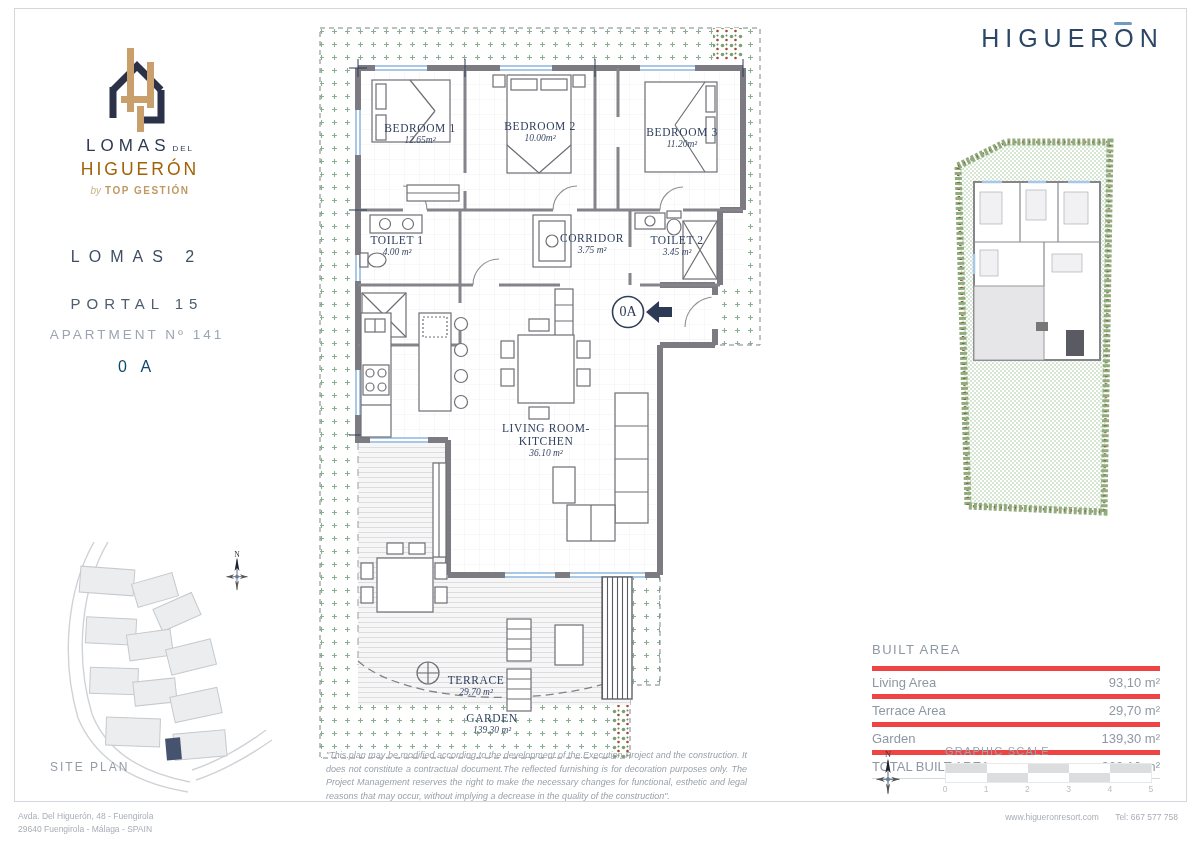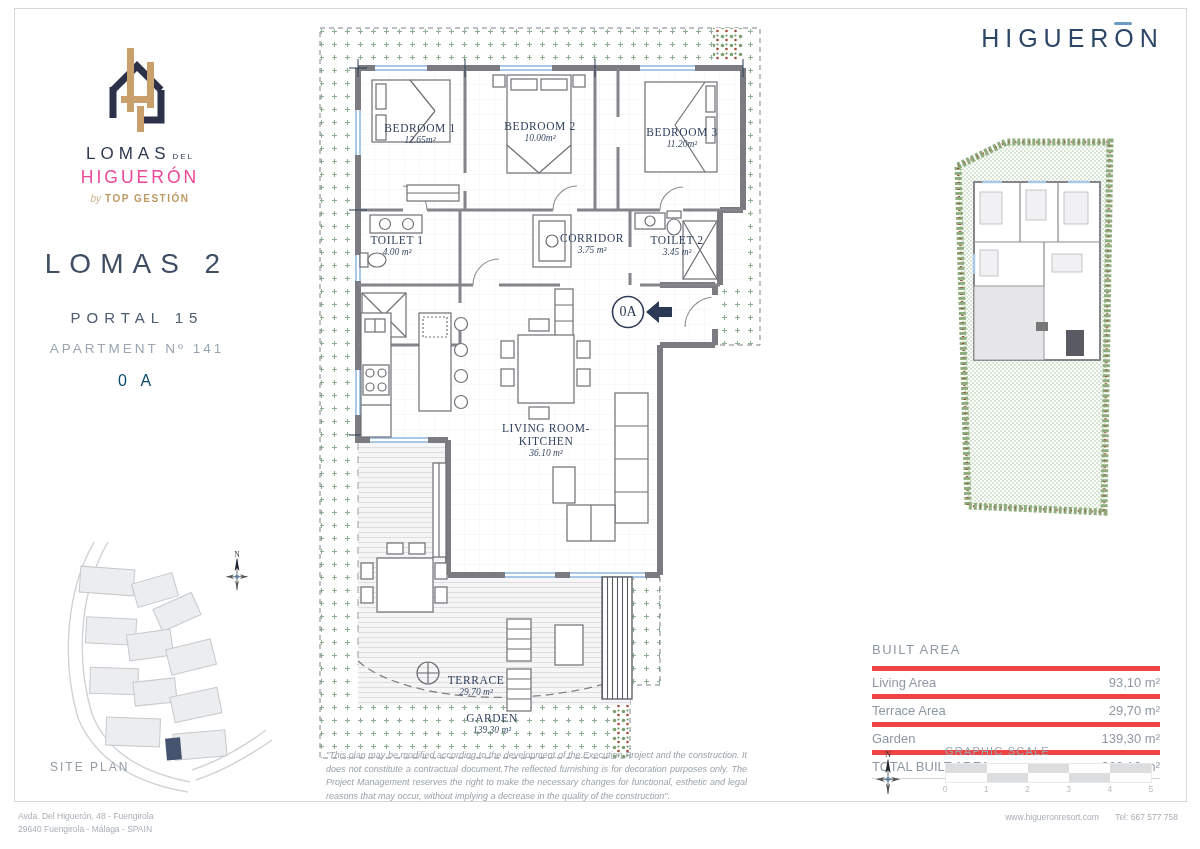--- a/index.html
+++ b/index.html
@@ -3,30 +3,30 @@
 <meta charset="utf-8">
 <style>
   html,body{margin:0;padding:0;background:#fff;}
   #page{position:relative;width:1200px;height:849px;background:#ffffff;overflow:hidden;
         font-family:"Liberation Sans",sans-serif;color:#3d4c60;}
   .abs{position:absolute;}
   .frame{position:absolute;left:14px;top:8px;width:1171px;height:792px;border:1px solid #d3d6da;}
 
   
   .brand{left:40px;top:40px;width:200px;text-align:center;}
-  .brand-line1{font-size:17px;letter-spacing:5px;color:#2e3a52;margin-top:12px;}
+  .brand-line1{font-size:17px;letter-spacing:5px;color:#2e3a52;margin-top:4px;}
   .brand-line1 .small{font-size:8px;letter-spacing:2px;margin-left:2px;}
-  .brand-line2{font-size:17.5px;letter-spacing:3px;color:#ec4899;margin-top:3px;}
+  .brand-line2{font-size:17.5px;letter-spacing:3px;color:#a16207;margin-top:3px;}
   .brand-line3{font-size:10px;margin-top:5px;}
   .brand-line3 .by{color:#ccb28c;font-style:italic;margin-right:4px;}
   .brand-line3 .tg{color:#bf9a66;font-weight:700;letter-spacing:1.5px;}
 
   
   .unit-block{left:17px;top:248px;width:240px;text-align:center;}
-  .u-lomas{font-size:28px;letter-spacing:9px;color:#3f4e63;}
+  .u-lomas{font-size:16px;letter-spacing:9px;color:#3f4e63;}
   .u-portal{margin-top:29px;font-size:15px;letter-spacing:6px;color:#4e5d70;}
   .u-apart{margin-top:15px;font-size:13.5px;letter-spacing:3px;color:#9aa5b1;}
   .u-type{margin-top:16px;font-size:16px;letter-spacing:5px;color:#0c4a6e;}
 
   
   .resort{left:975px;top:24px;width:195px;text-align:center;color:#2c4766;}
   .r-title{font-size:25px;letter-spacing:6px;}
   .o-mac{position:relative;display:inline-block;}
   .o-mac::after{content:"";position:absolute;left:0px;top:-2px;width:18px;height:2.5px;
                 background:#6d9cc3;border-radius:2px;}

